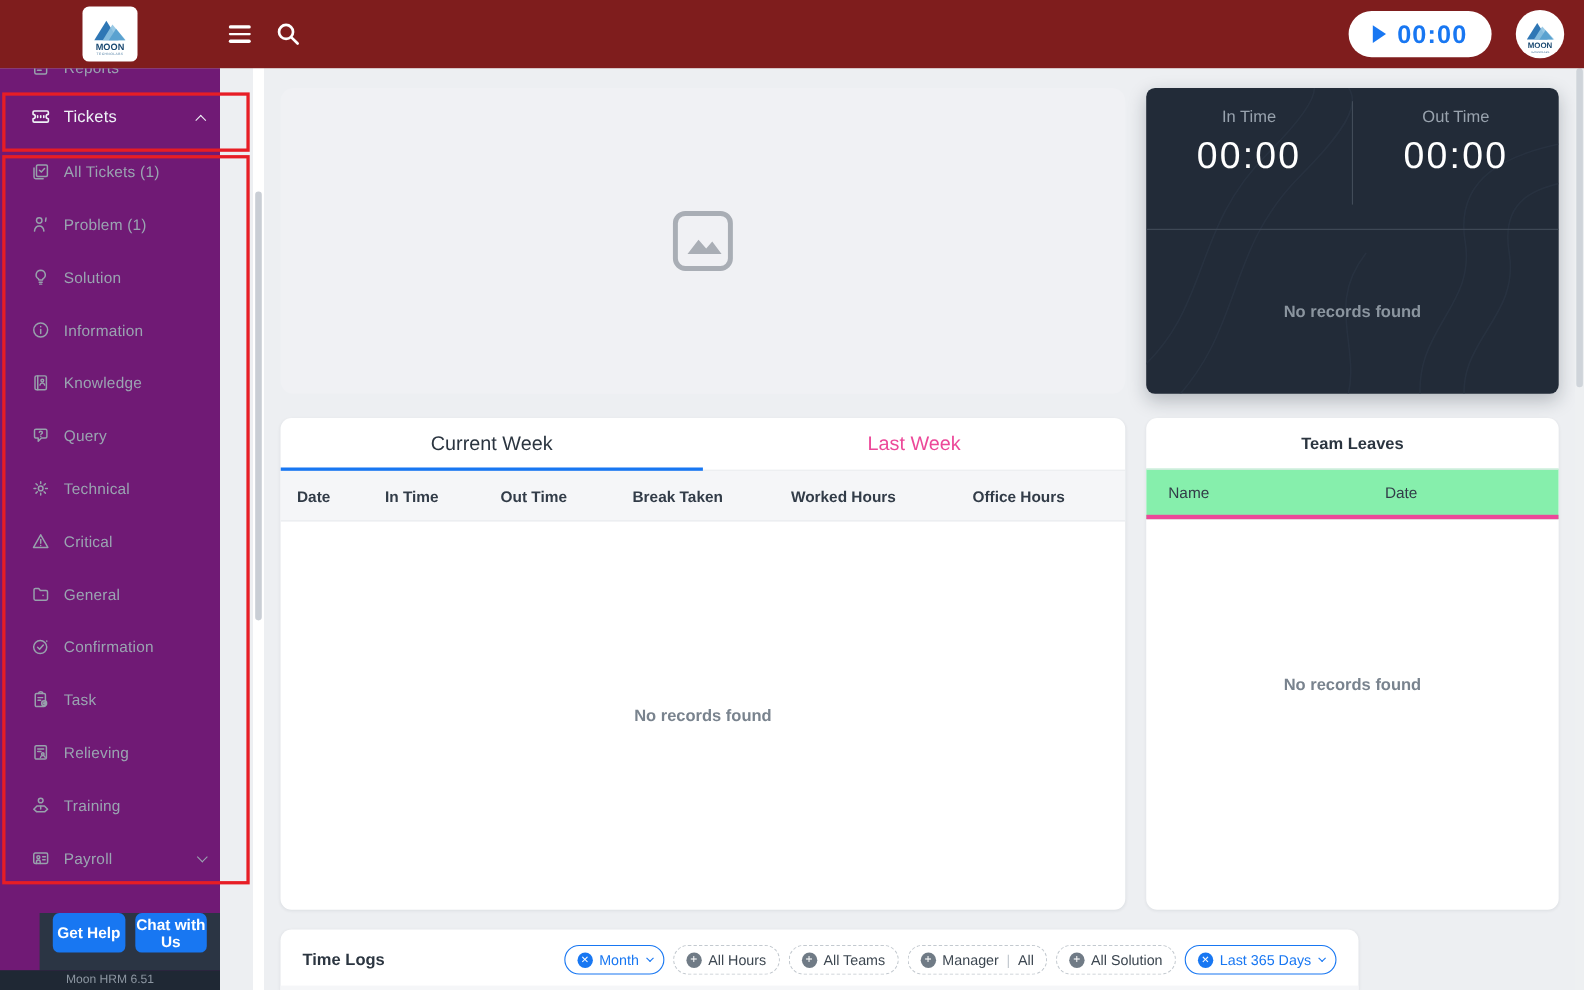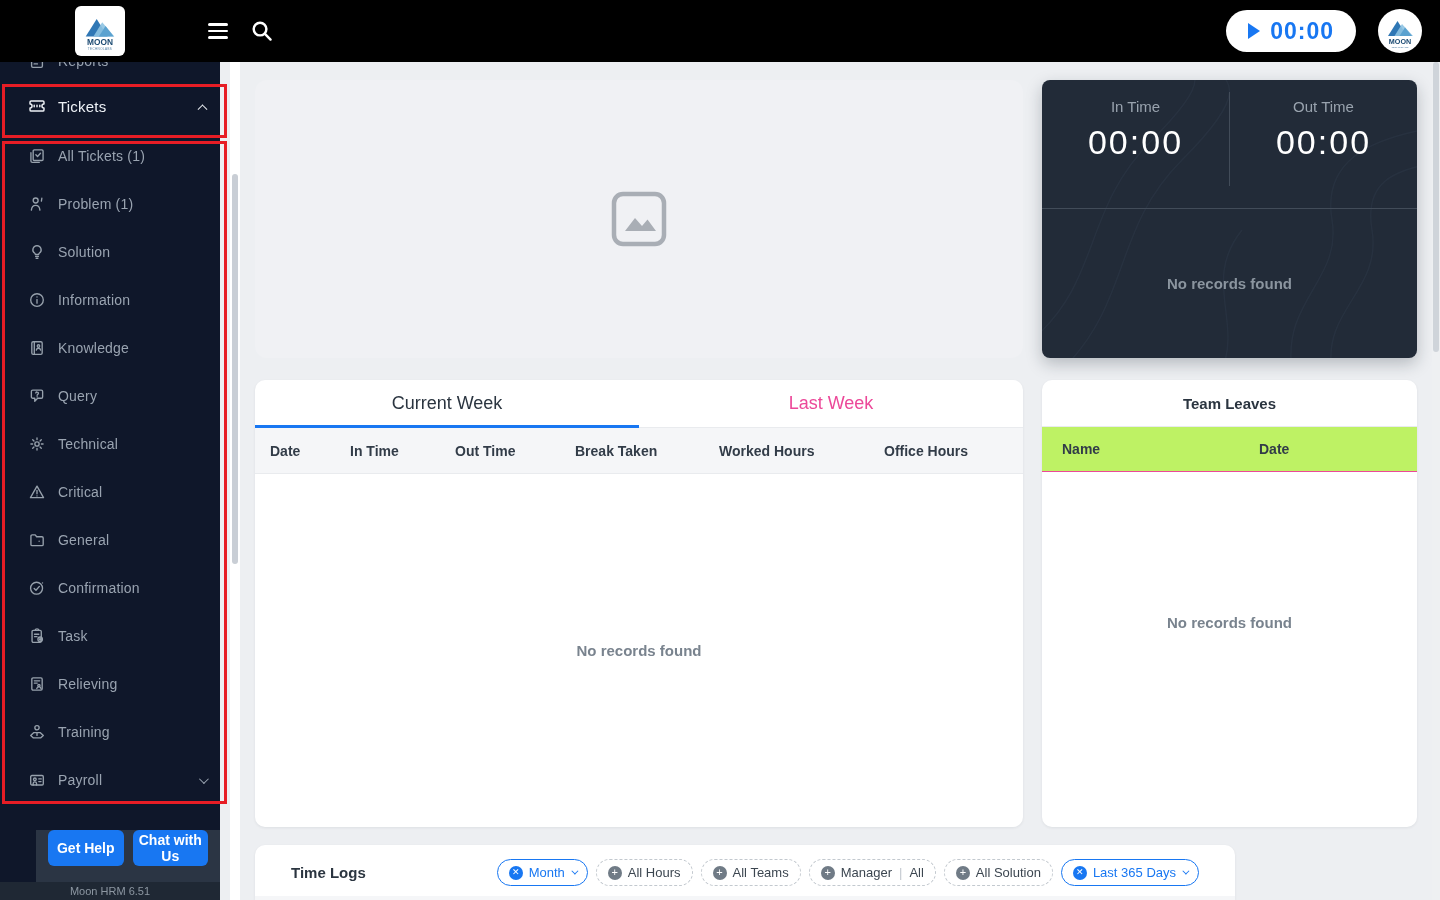--- a/index.html
+++ b/index.html
@@ -1,31 +1,31 @@
 <!DOCTYPE html>
 <html><head>
 <meta charset="utf-8">
 <style>
   * { margin:0; padding:0; box-sizing:border-box; }
   html,body { width:1440px; height:900px; overflow:hidden; }
   body { font-family:"Liberation Sans","DejaVu Sans",sans-serif; background:#edeff2; position:relative; }
 
   
-  .topbar { position:absolute; left:0; top:0; width:1440px; height:62px; background:#000000; display:flex; align-items:center; z-index:20; }
+  .topbar { position:absolute; left:0; top:0; width:1440px; height:62px; background:#7f1d1d; display:flex; align-items:center; z-index:20; }
   .logo-tile { position:absolute; left:75px; top:6px; width:50px; height:50px; background:#fff; border-radius:6px; display:flex; align-items:center; justify-content:center; }
   .icon-btn { background:none; border:none; cursor:pointer; display:flex; flex-direction:column; justify-content:center; align-items:center; }
   .hamburger { position:absolute; left:206px; top:20px; width:24px; height:22px; gap:4px; }
   .hamburger span { display:block; width:20px; height:2.6px; background:#fff; border-radius:2px; }
   .search-btn { position:absolute; left:250px; top:19px; width:24px; height:24px; }
   .timer-pill { position:absolute; right:84px; top:10px; height:42px; padding:0 22px; border:none; border-radius:21px; background:#fff; color:#1877f2; font-size:23px; font-weight:bold; letter-spacing:1px; display:flex; align-items:center; gap:10px; cursor:pointer; }
   .play-tri { width:0; height:0; border-left:12px solid #1877f2; border-top:8px solid transparent; border-bottom:8px solid transparent; }
   .avatar { position:absolute; right:18px; top:9px; width:44px; height:44px; border-radius:50%; background:#fff; display:flex; align-items:center; justify-content:center; overflow:hidden; cursor:pointer; }
 
   
-  .sidebar { position:absolute; left:0; top:62px; width:220px; bottom:0; background:#0f172a; overflow:hidden; z-index:10; }
+  .sidebar { position:absolute; left:0; top:62px; width:200px; bottom:0; background:#701a75; overflow:hidden; z-index:10; }
   .nav-item { display:flex; align-items:center; height:48px; padding:0 14px 0 28px; color:#9aa4b1; font-size:14px; cursor:pointer; }
   .nav-item .lbl { margin-left:12px; letter-spacing:.2px; }
   .nav-item.partial { margin-top:-20px; height:38px; }
   .nav-item.tickets { height:52px; color:#eef2f6; font-size:15px; }
   .icn { width:18px; height:18px; flex:none; }
   .icn svg { width:18px; height:18px; stroke:#97a1ac; fill:none; stroke-width:1.2; stroke-linecap:round; stroke-linejoin:round; }
   .tickets .icn svg { stroke:#eef2f6; stroke-width:1.3; }
   .chev { display:inline-block; width:7px; height:7px; border-right:1.8px solid currentColor; border-bottom:1.8px solid currentColor; }
   .chev.up { transform:rotate(-135deg) translate(-2px,-2px); }
   .chev.down { transform:rotate(45deg) translateY(-2px); }
@@ -62,24 +62,24 @@
   .tab { flex:1; display:flex; align-items:center; justify-content:center; font-size:18px; cursor:pointer; }
   .tab.active { color:#2b3540; }
   .tab.inactive { color:#ec4899; }
   .tab-underline { position:absolute; left:0; bottom:-1px; width:50%; height:3px; background:#1877f2; }
   .thead { height:46px; background:#f5f6f8; border-bottom:1px solid #e9ebee; display:grid; grid-template-columns:80px 105px 120px 144px 165px auto; align-items:center; padding-left:15px; font-size:14px; font-weight:bold; color:#323c48; }
   .week-empty { height:352px; display:flex; align-items:center; justify-content:center; }
   .empty-light { color:#79838e; font-size:15px; font-weight:bold; }
 
   .leaves-card { left:802px; top:318px; width:375px; height:447px; overflow:hidden; }
   .leaves-title { height:46px; display:flex; align-items:center; justify-content:center; font-size:15px; font-weight:bold; color:#2b3540; }
-  .leaves-head { height:46px; background:#bef264; border-top:1px solid #e9ebee; border-bottom:1px solid #ec4899; display:grid; grid-template-columns:197px auto; align-items:center; padding-left:20px; font-size:14px; font-weight:bold; color:#323c48; }
+  .leaves-head { height:46px; background:#86efac; border-top:1px solid #e9ebee; border-bottom:4px solid #ec4899; display:grid; grid-template-columns:197px auto; align-items:center; padding-left:20px; font-size:14px; font-weight:normal; color:#323c48; }
   .leaves-empty { height:300px; display:flex; align-items:center; justify-content:center; }
 
-  .logs-card { left:15px; top:783px; width:980px; height:55px; border-radius:10px 10px 0 0; display:flex; align-items:center; padding:0 36px; }
+  .logs-card { left:15px; top:783px; width:980px; height:55px; border-radius:10px 10px 0 0; display:flex; align-items:center; padding:0 20px; }
   .logs-title { font-size:15px; font-weight:bold; color:#2b3540; }
   .logs-filters { margin-left:auto; display:flex; align-items:center; gap:8px; }
   .chip { height:27px; border-radius:14px; display:flex; align-items:center; gap:6px; padding:0 11px; font-size:13px; background:#fff; cursor:pointer; font-family:inherit; }
   .chip-dashed { border:1.5px dashed #c3c9cf; color:#3c4650; }
   .chip-active { border:1.5px solid #1877f2; color:#1877f2; }
   .chip-circle { width:14px; height:14px; border-radius:50%; display:flex; align-items:center; justify-content:center; color:#fff; font-size:11px; line-height:1; flex:none; }
   .circle-plus { background:#707b86; }
   .circle-x { background:#1877f2; font-size:9px; font-weight:bold; }
   .chip .chev { width:5px; height:5px; border-width:1.6px; }
   .chip-sep { color:#c2c8cf; margin:0 1px; }

